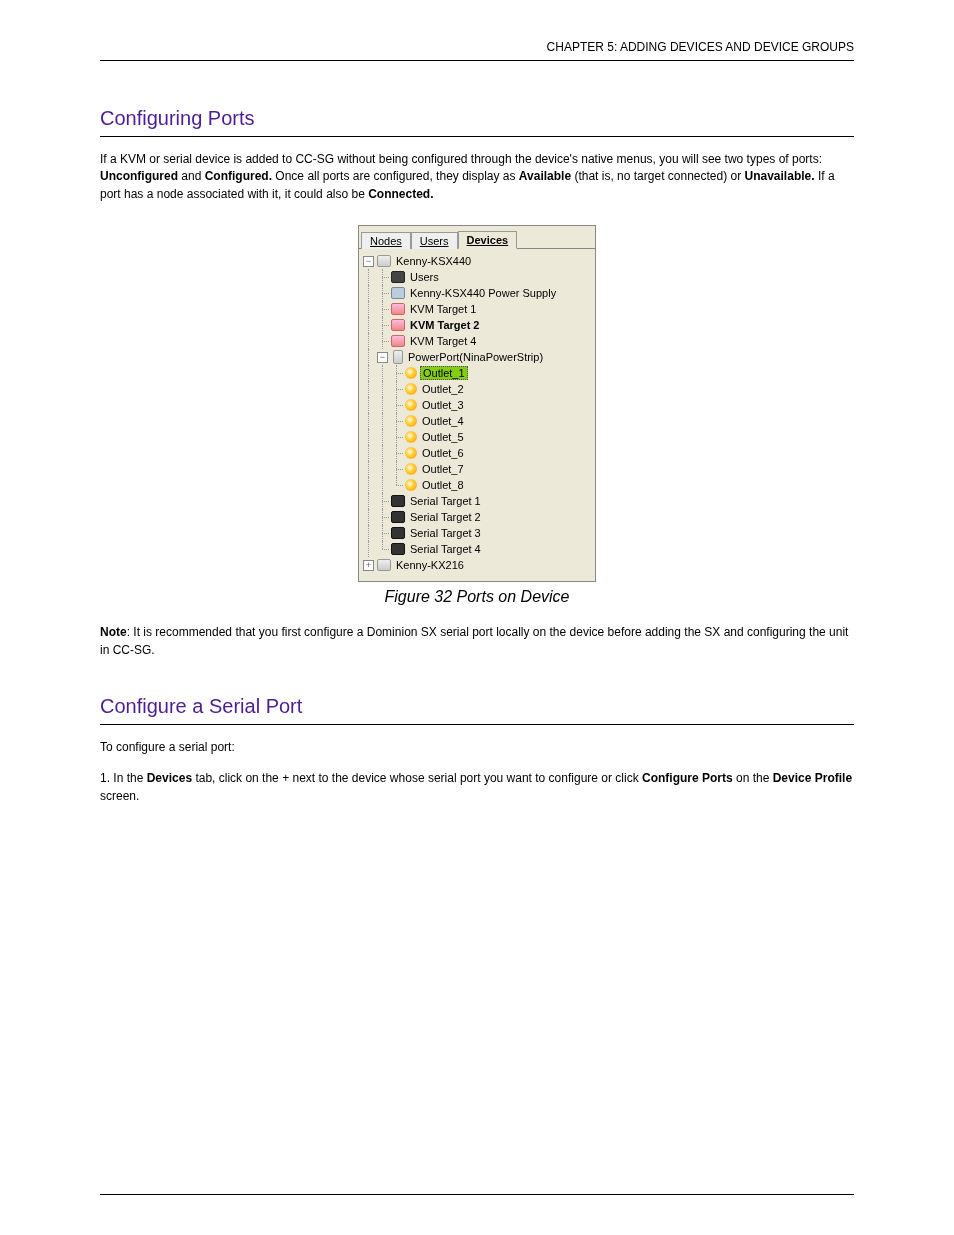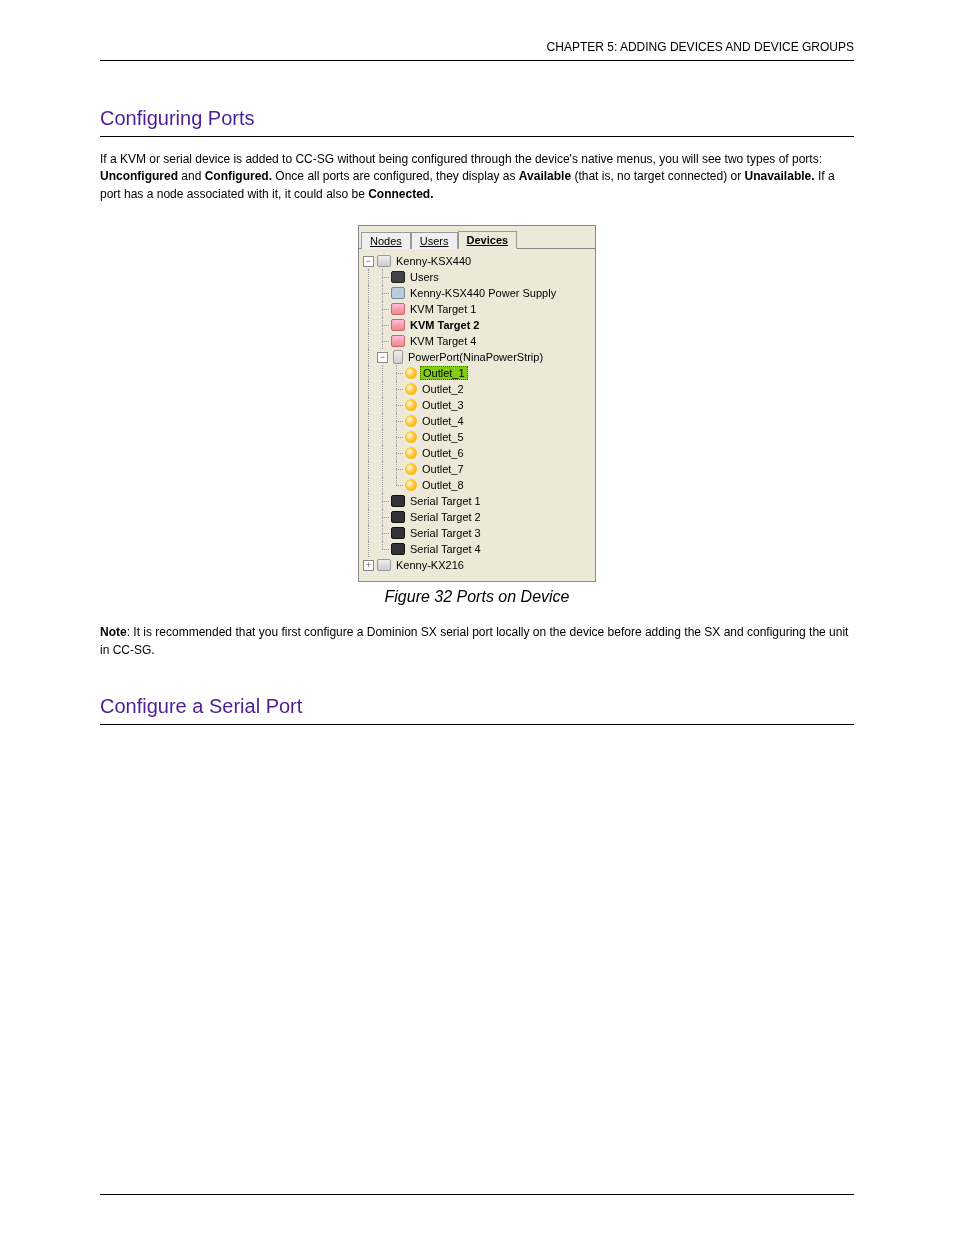--- a/index.html
+++ b/index.html
@@ -355,18 +355,22 @@
     <div class="caption">Figure 32 Ports on  Device</div>
   </div>
 
   <div class="body-text after-img">
     <span class="bold">Note</span><span>: It is recommended that you first configure a Dominion SX serial port locally on the device before adding the SX and configuring the unit in CC-SG.</span>
   </div>
 
   <div class="section-title" style="margin-top:36px">Configure a Serial Port</div>
   <hr class="sub-hr">
 
-
+  <div class="body-text">To configure a serial port:</div>
+
+  <div class="body-text">
+    <span>1. In the </span><span class="bold">Devices</span><span> tab, click on the + next to the device whose serial port you want to configure or click </span><span class="bold">Configure Ports</span><span> on the </span><span class="bold">Device Profile</span><span> screen.</span>
+  </div>
 
   <div class="footer">
     <hr class="footer-hr">
   </div>
 </div>
 
 </body></html>

